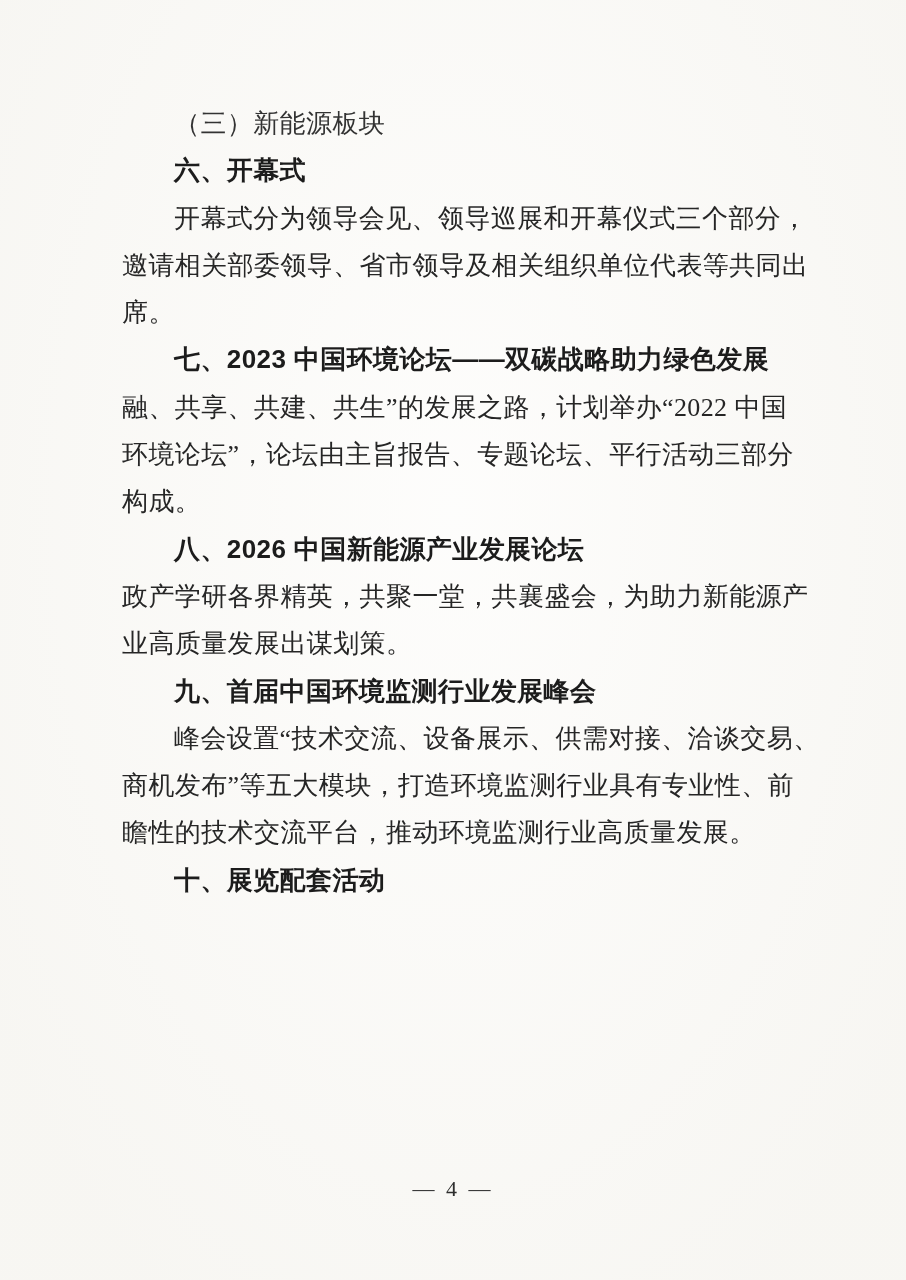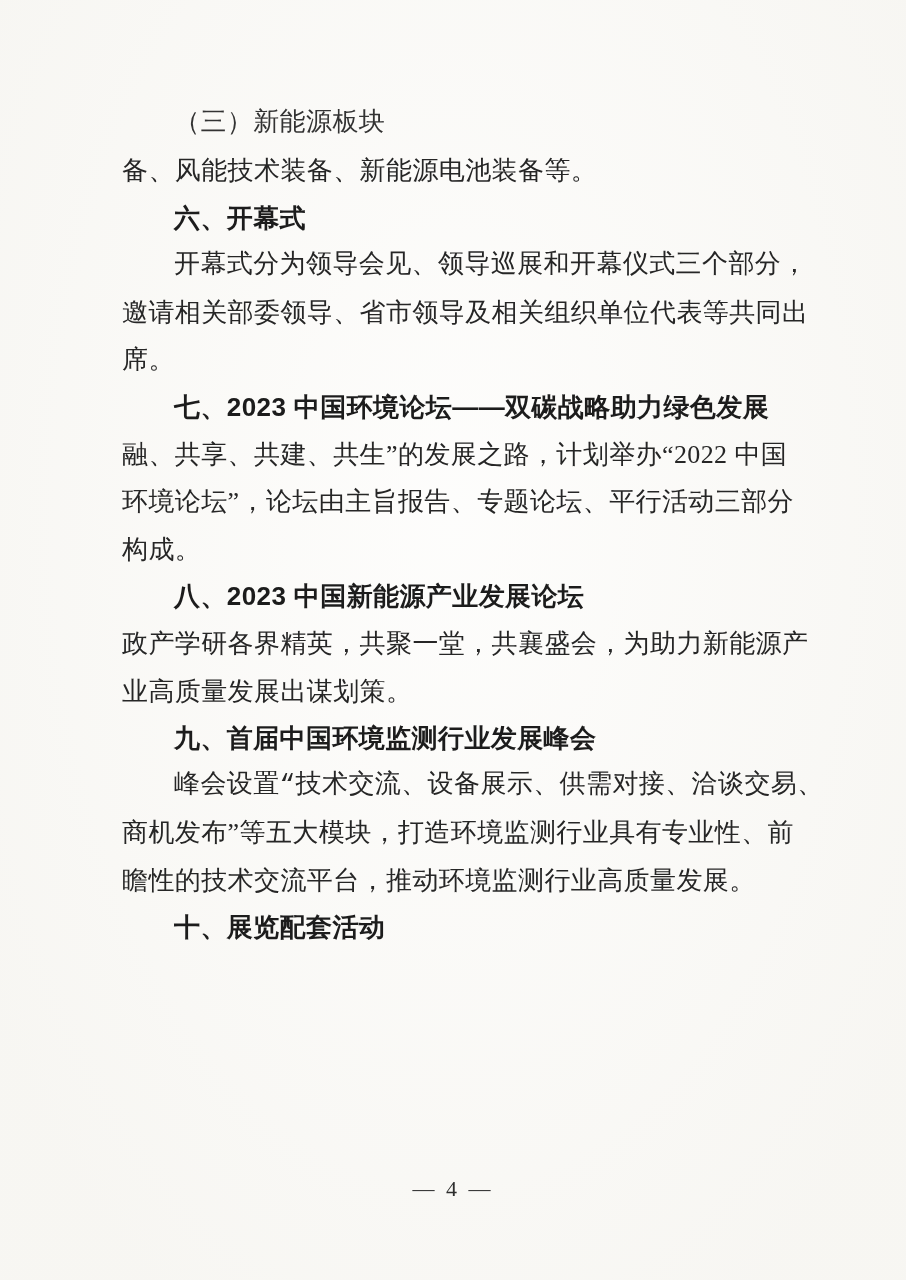--- a/index.html
+++ b/index.html
@@ -31,21 +31,20 @@
   .line {
     font-size: 26px;
     line-height: 47.3px;
     letter-spacing: 0.4px;
     color: #262626;
     white-space: pre;
     text-rendering: optimizeLegibility;
   }
   .line.indent {
     padding-left: 52px;
-    font-family: Liberation Mono, monospace;
   }
   .line.heading {
     font-weight: bold;
     color: #1c1c1c;
     font-family: Liberation Sans, sans-serif;
   }
   .line.subheading {
     font-weight: normal;
     color: #333333;
   }
@@ -61,30 +60,29 @@
   }
 </style>
 </head>
 <body style="background: rgb(251, 250, 247);">
 
 <div class="scan-layer"></div>
 
 <div class="doc-body">
 
 <div class="line subheading indent">（三）新能源板块</div>
-    <div class="line body">备、风能技术装备、新能源电池装备等。</div>
     <div class="line heading indent">六、开幕式</div>
     <div class="line body indent">开幕式分为领导会见、领导巡展和开幕仪式三个部分，</div>
     <div class="line body">邀请相关部委领导、省市领导及相关组织单位代表等共同出</div>
     <div class="line body">席。</div>
     <div class="line heading indent">七、2023 中国环境论坛——双碳战略助力绿色发展</div>
     <div class="line body">融、共享、共建、共生”的发展之路，计划举办“2022 中国</div>
     <div class="line body">环境论坛”，论坛由主旨报告、专题论坛、平行活动三部分</div>
     <div class="line body">构成。</div>
-    <div class="line heading indent">八、2023 中国新能源产业发展论坛</div>
+    <div class="line heading indent">八、2026 中国新能源产业发展论坛</div>
     <div class="line body">政产学研各界精英，共聚一堂，共襄盛会，为助力新能源产</div>
     <div class="line body">业高质量发展出谋划策。</div>
     <div class="line heading indent">九、首届中国环境监测行业发展峰会</div>
     <div class="line body indent">峰会设置“技术交流、设备展示、供需对接、洽谈交易、</div>
     <div class="line body">商机发布”等五大模块，打造环境监测行业具有专业性、前</div>
     <div class="line body">瞻性的技术交流平台，推动环境监测行业高质量发展。</div>
     <div class="line heading indent">十、展览配套活动</div>
   </div>
 
 <div class="page-footer">— 4 —</div>

